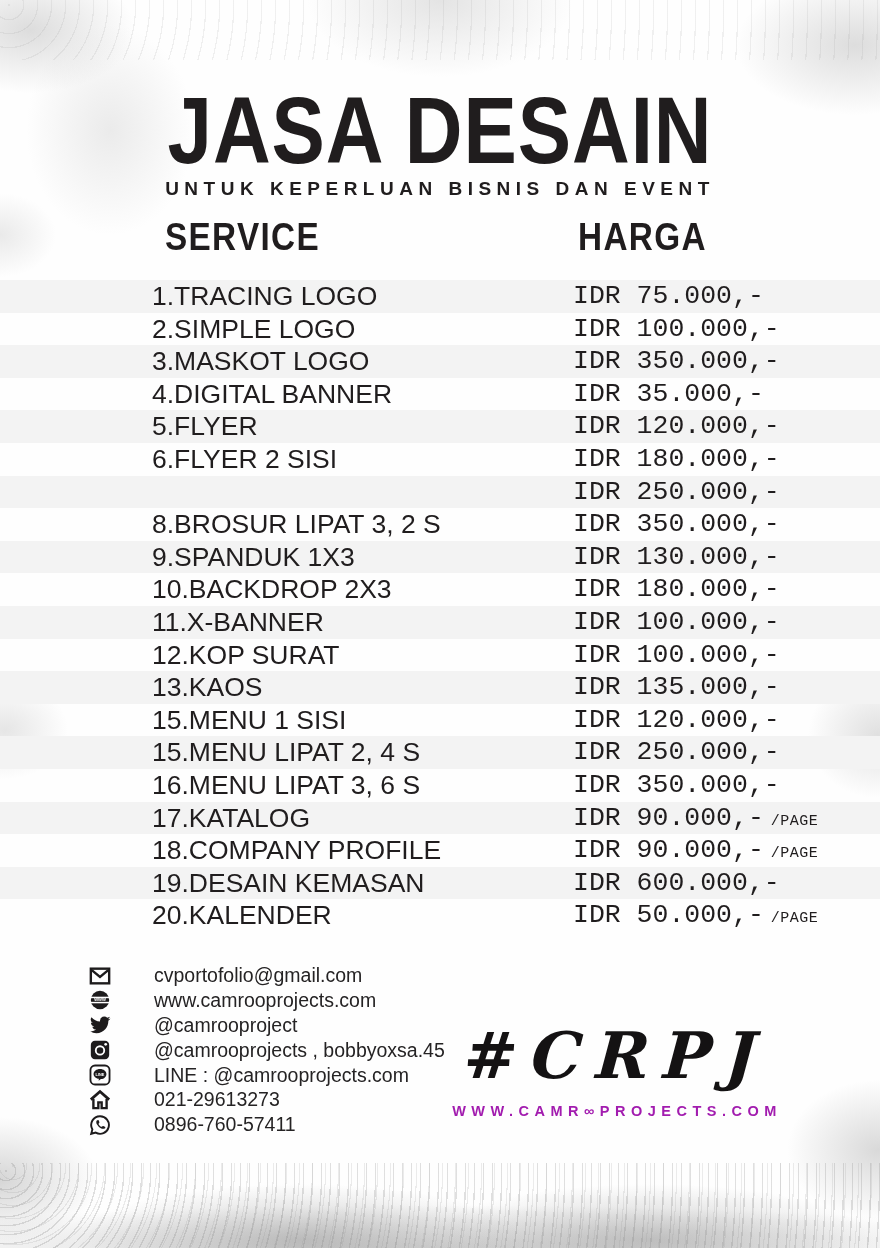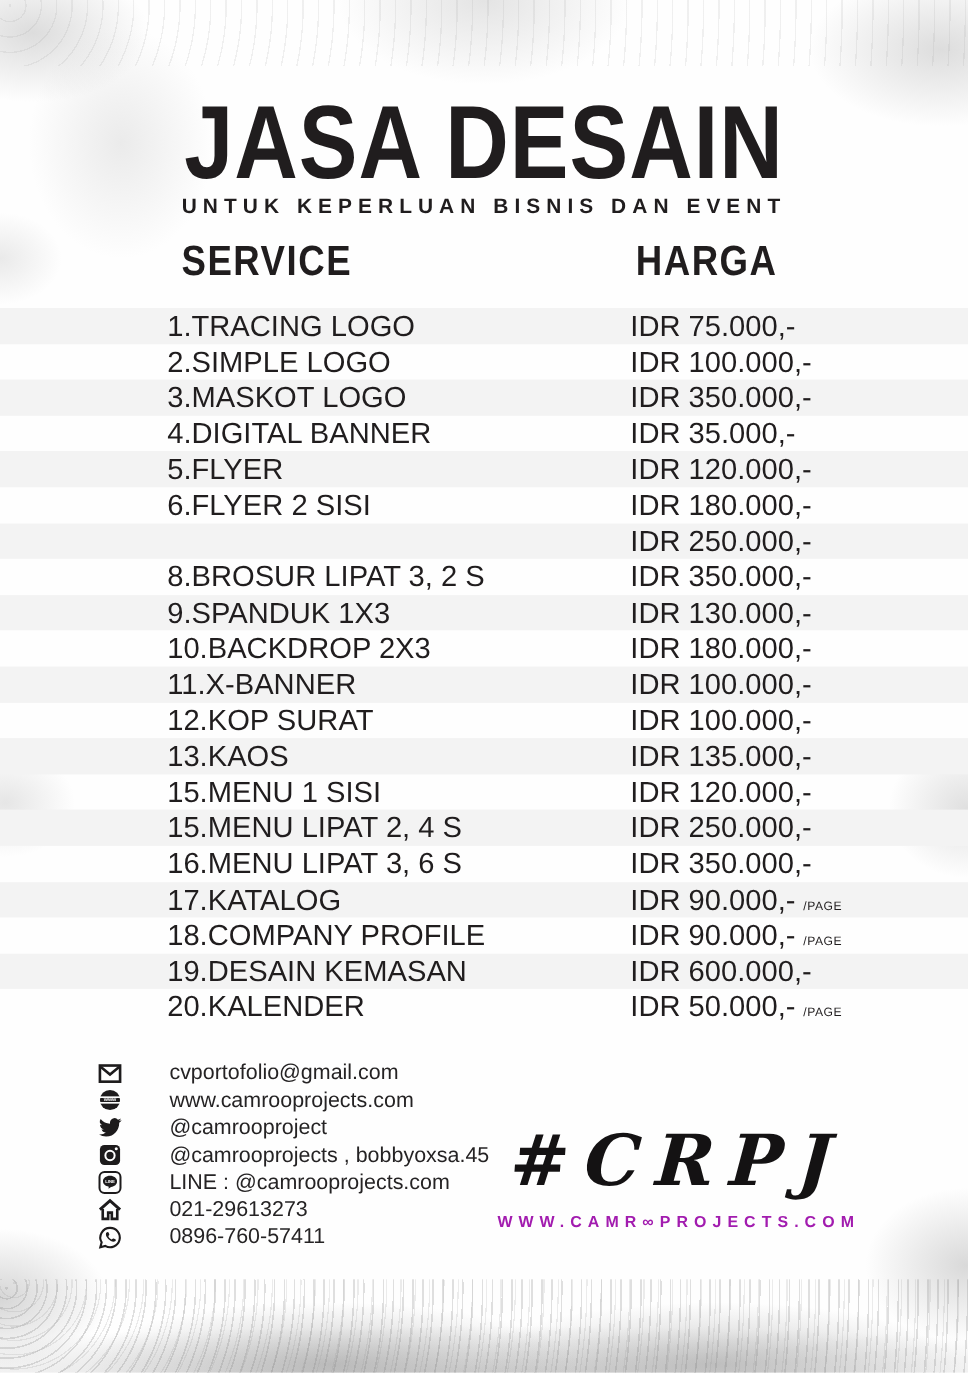--- a/index.html
+++ b/index.html
@@ -67,22 +67,22 @@
   .th.harga{left:578px;}
   
   .table{position:absolute;top:280px;left:0;width:880px;z-index:1;}
   .row{position:relative;height:32.6px;}
   .row:nth-child(odd){background:#f3f3f3;}
   .row .label,.row .price{
     position:absolute;top:0;height:32.6px;line-height:32.6px;
     font-size:26.5px;white-space:nowrap;
   }
   .row .label{left:152px;}
-  .row .price{left:573px;}
-  .row .suffix{font-size:11px;margin-left:7px;letter-spacing:.5px;text-align:center;}
+  .row .price{left:573px;font-family:Liberation Mono, monospace;}
+  .row .suffix{font-size:15px;margin-left:7px;letter-spacing:.5px;text-align:center;}
   
   .contacts{position:absolute;left:88px;top:964px;z-index:2;}
   .contact-line{display:flex;align-items:flex-start;height:24.9px;gap:28px;}
   .contact-line .cicon{
     width:23px;height:23px;flex:0 0 23px;margin-right:15px;
     display:flex;align-items:center;justify-content:center;color:#1d1b1c;
   }
   .contact-line .cicon svg{width:22px;height:22px;display:block;}
   .contact-line .ctext{font-size:19.5px;color:#252324;white-space:nowrap;}
   

